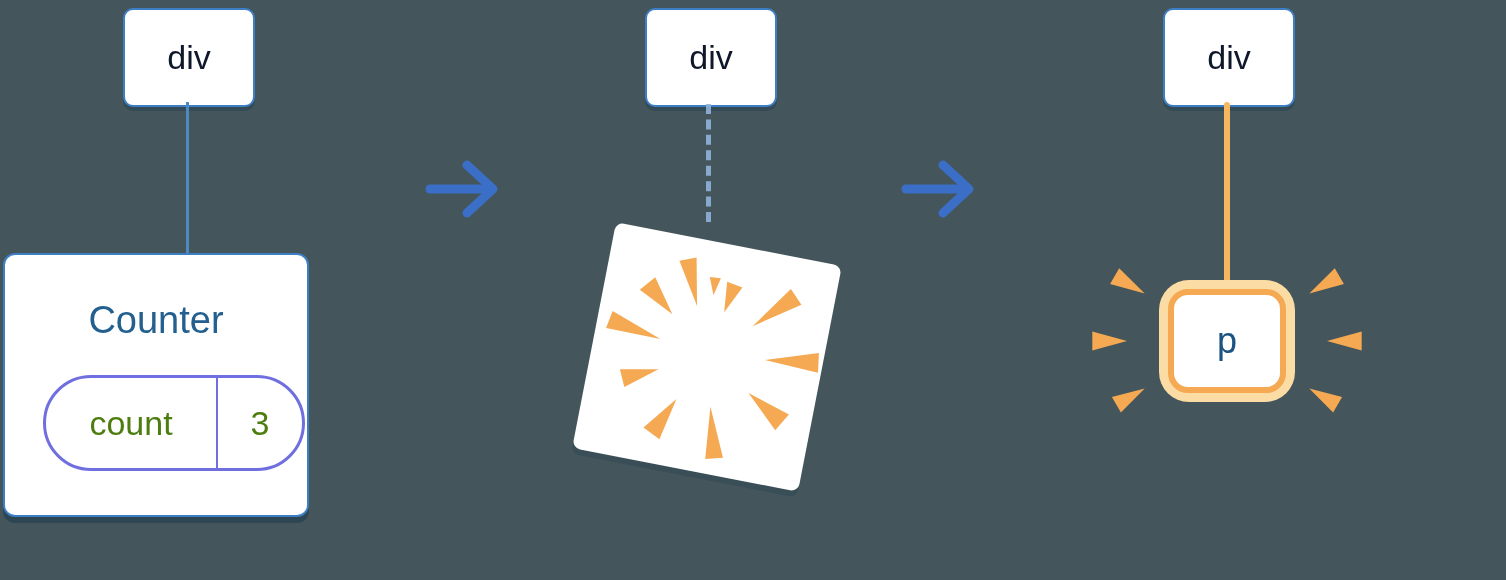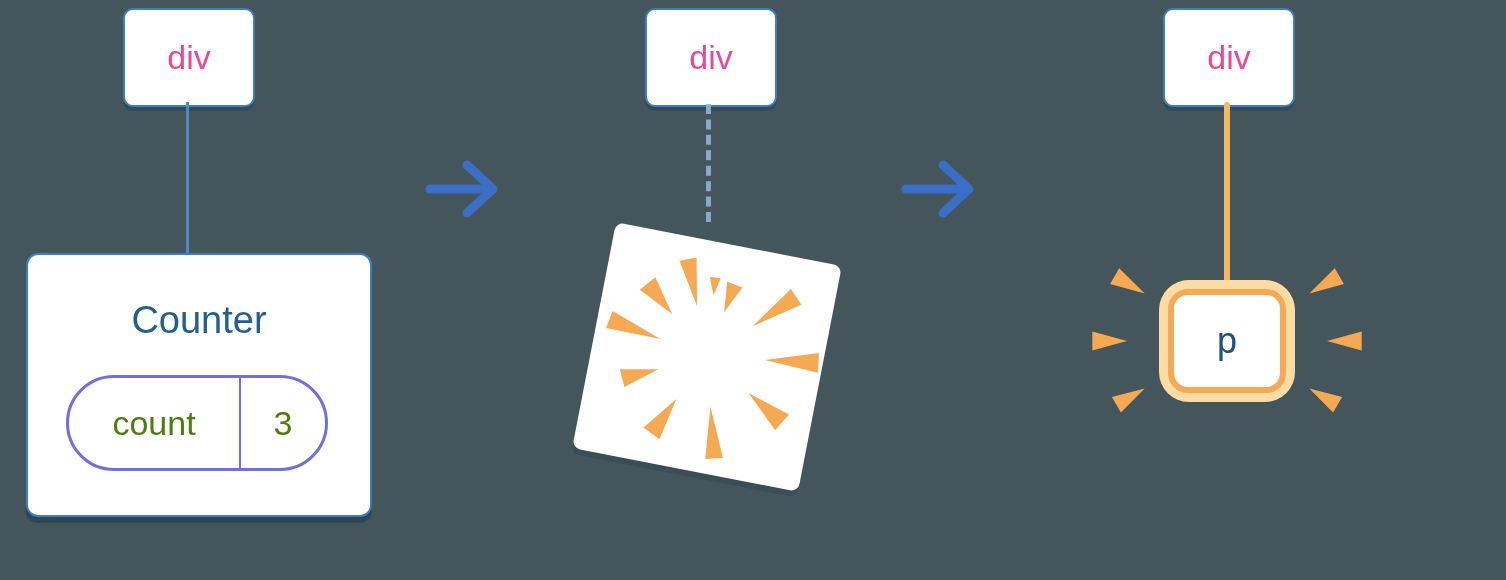--- a/index.html
+++ b/index.html
@@ -5,35 +5,35 @@
   html,body{margin:0;padding:0;background:#44565C;}
   .canvas{
     position:relative;width:1506px;height:580px;background:#44565C;
     font-family:"Liberation Sans",sans-serif;overflow:hidden;
   }
   
   .node{
     position:absolute;width:128px;height:95px;background:#fff;
     border:2px solid #3D7FC4;border-radius:10px;
     display:flex;align-items:center;justify-content:center;
-    font-size:34px;color:#ec4899;
+    font-size:34px;color:#0f172a;
     box-shadow:0 4px 0 rgba(16,48,72,.30);
   }
   .node-left{left:123px;top:8px;}
   .node-mid{left:645px;top:8px;}
   .node-right{left:1163px;top:8px;}
 
   
   .edge-solid-blue{position:absolute;left:186px;top:102px;width:3px;height:152px;background:#4D8AC0;}
   .edge-dashed{position:absolute;left:706px;top:104px;width:0;height:118px;border-left:5px dashed rgba(143,179,217,.9);}
   .edge-orange{position:absolute;left:1224px;top:102px;width:6px;height:186px;background:#F7B760;border-radius:3px;}
 
   
   .card{
-    position:absolute;left:26px;top:253px;width:346px;height:264px;
+    position:absolute;left:3px;top:253px;width:306px;height:264px;
     background:#fff;border:2px solid #3D7FC4;border-radius:12px;
     box-shadow:0 6px 0 rgba(16,48,72,.40);box-sizing:border-box;
   }
   .card-title{
     margin-top:44px;text-align:center;font-size:38px;font-weight:500;color:#23608F;
   }
   .pill{
     position:absolute;left:38px;top:120px;width:262px;height:96px;
     border:3px solid #6F6FE0;border-radius:48px;display:flex;
     font-size:34px;color:#4d7c0f;box-sizing:border-box;overflow:hidden;

